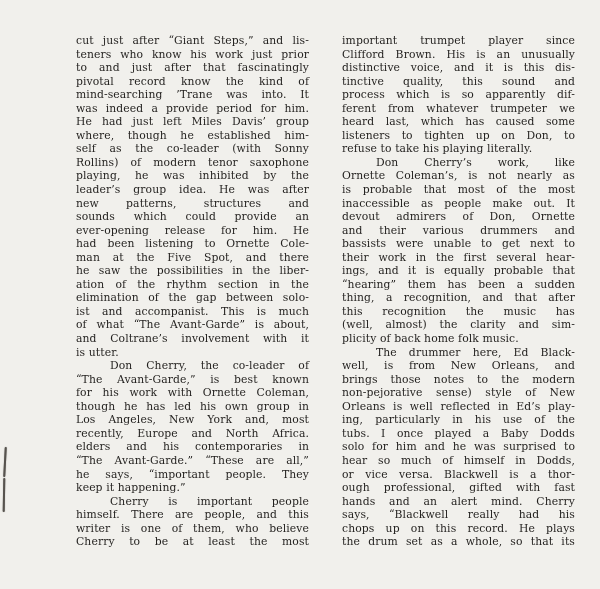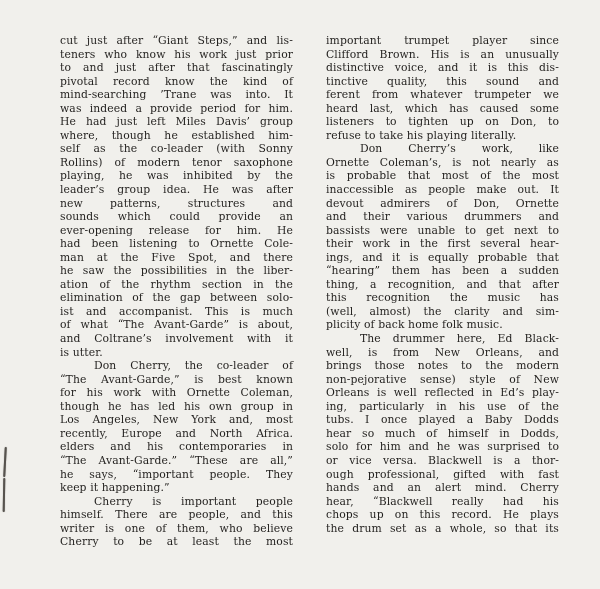--- a/index.html
+++ b/index.html
@@ -8,21 +8,21 @@
     width: 600px;
     height: 589px;
     background: #f1f0ec;
     overflow: hidden;
     font-family: "DejaVu Serif", "Liberation Serif", serif;
     color: #211f1d;
   }
   .columns {
     position: absolute;
     top: 34px;
-    left: 60px;
+    left: 76px;
     display: flex;
     gap: 33px;
   }
   .col {
     width: 233px;
     font-size: 10.8px;
     line-height: 13.55px;
     letter-spacing: 0.1px;
   }
   .line {
@@ -93,20 +93,21 @@
         <div class="line just ind">Cherry is important people</div>
         <div class="line just">himself. There are people, and this</div>
         <div class="line just">writer is one of them, who believe</div>
         <div class="line just">Cherry to be at least the most</div>
       </div>
     <div class="col">
         <div class="line just">important trumpet player since</div>
         <div class="line just">Clifford Brown. His is an unusually</div>
         <div class="line just">distinctive voice, and it is this dis-</div>
         <div class="line just">tinctive quality, this sound and</div>
+        <div class="line just">process which is so apparently dif-</div>
         <div class="line just">ferent from whatever trumpeter we</div>
         <div class="line just">heard last, which has caused some</div>
         <div class="line just">listeners to tighten up on Don, to</div>
         <div class="line">refuse to take his playing literally.</div>
         <div class="line just ind">Don Cherry’s work, like</div>
         <div class="line just">Ornette Coleman’s, is not nearly as</div>
         <div class="line just">is probable that most of the most</div>
         <div class="line just">inaccessible as people make out. It</div>
         <div class="line just">devout admirers of Don, Ornette</div>
         <div class="line just">and their various drummers and</div>
@@ -118,24 +119,24 @@
         <div class="line just">this recognition the music has</div>
         <div class="line just">(well, almost) the clarity and sim-</div>
         <div class="line">plicity of back home folk music.</div>
         <div class="line just ind">The drummer here, Ed Black-</div>
         <div class="line just">well, is from New Orleans, and</div>
         <div class="line just">brings those notes to the modern</div>
         <div class="line just">non-pejorative sense) style of New</div>
         <div class="line just">Orleans is well reflected in Ed’s play-</div>
         <div class="line just">ing, particularly in his use of the</div>
         <div class="line just">tubs. I once played a Baby Dodds</div>
+        <div class="line just">solo for him and he was surprised to</div>
         <div class="line just">hear so much of himself in Dodds,</div>
-        <div class="line just">solo for him and he was surprised to</div>
         <div class="line just">or vice versa. Blackwell is a thor-</div>
         <div class="line just">ough professional, gifted with fast</div>
         <div class="line just">hands and an alert mind. Cherry</div>
-        <div class="line just">hear, “Blackwell really had his</div>
+        <div class="line just">says, “Blackwell really had his</div>
         <div class="line just">chops up on this record. He plays</div>
         <div class="line just">the drum set as a whole, so that its</div>
       </div>
   </div>
 
 </div>
 
 </body></html>

